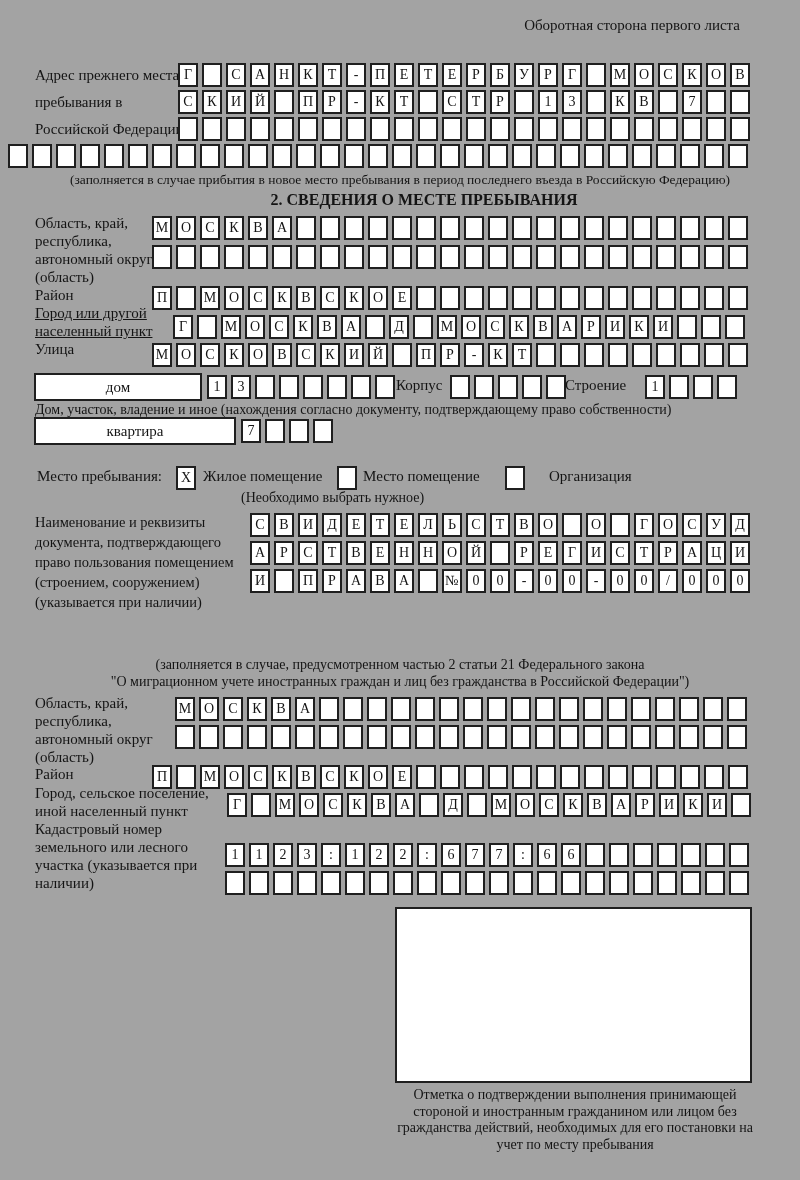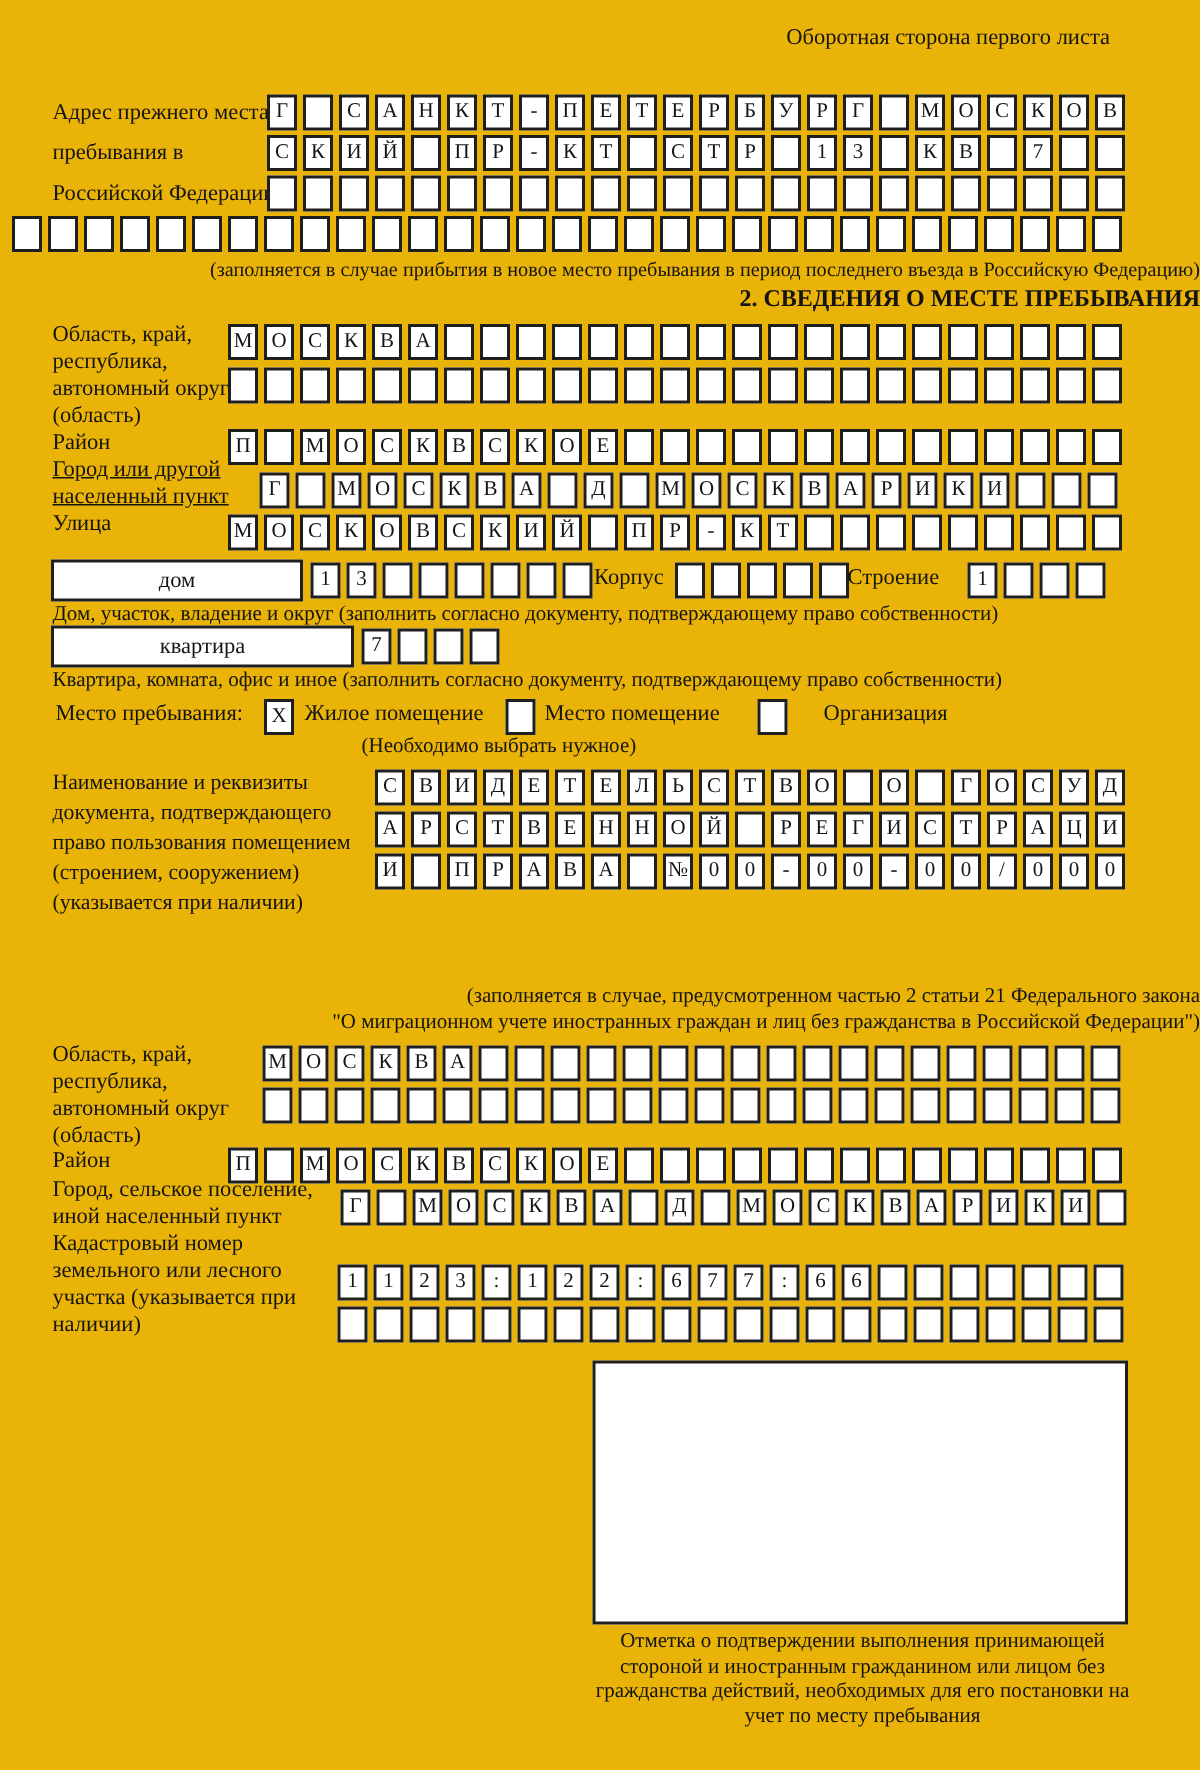--- a/index.html
+++ b/index.html
@@ -1,33 +1,33 @@
 <!DOCTYPE html>
 <html><head>
 <meta charset="utf-8">
 <style>
   * { margin:0; padding:0; box-sizing:border-box; }
   html,body { background:#ffffff; }
   .page {
     position:relative; width:800px; height:1180px; margin:0 auto;
-    background:#eab308; color:#141414; overflow:hidden;
+    background:#a3a3a3; color:#141414; overflow:hidden;
     font-family:"Liberation Serif", serif;
   }
   .abs { position:absolute; }
   .cellrow { position:absolute; display:flex; gap:4px; }
   .cell {
     flex:0 0 20px; width:20px; height:24px; border:2px solid #1f1f1f;
     background:#fff; display:flex; align-items:center; justify-content:center;
     font-size:14px; line-height:1; font-family:"Liberation Serif", serif;
   }
   .label { font-size:15px; line-height:18px; }
   .tall-label { font-size:15px; line-height:27px; }
   .note { font-size:13.5px; line-height:16px; }
   .note14 { font-size:14px; line-height:17px; }
-  .center { left:0; width:800px; text-align:right; }
+  .center { left:0; width:800px; text-align:center; }
   .bold { font-weight:bold;padding-left:48px; }
   .wide-box {
     border:2px solid #1f1f1f; background:#fff; display:flex;
     align-items:center; justify-content:center; font-size:15px;
   }
   
   #corner            { top:17px; right:60px; font-size:15px; }
   #prev-label        { left:35px; top:62px; width:150px; }
   #prev-r1           { left:178px; top:63px; }
   #prev-r2           { left:178px; top:90px; }
@@ -366,30 +366,29 @@
       <span class="cell"></span>
       <span class="cell"></span>
     </div>
   <div id="stroenie-label" class="abs">Строение</div>
   <div id="stroenie-cells" class="cellrow">
       <span class="cell">1</span>
       <span class="cell"></span>
       <span class="cell"></span>
       <span class="cell"></span>
     </div>
-  <div id="dom-note" class="abs">Дом, участок, владение и округ (заполнить согласно документу, подтверждающему право собственности)</div>
+  <div id="dom-note" class="abs">Дом, участок, владение и иное (нахождения согласно документу, подтверждающему право собственности)</div>
 
   <div id="kvartira-box" class="abs wide-box">квартира</div>
   <div id="kvartira-cells" class="cellrow">
       <span class="cell">7</span>
       <span class="cell"></span>
       <span class="cell"></span>
       <span class="cell"></span>
     </div>
-  <div id="kvartira-note" class="abs">Квартира, комната, офис и иное (заполнить согласно документу, подтверждающему право собственности)</div>
 
   <div id="mesto-label" class="abs">Место пребывания:</div>
   <div id="mesto-box1" class="cellrow">
       <span class="cell">X</span>
     </div>
   <div id="mesto-opt1" class="abs">Жилое помещение</div>
   <div id="mesto-box2" class="cellrow">
       <span class="cell"></span>
     </div>
   <div id="mesto-opt2" class="abs">Место помещение</div>

